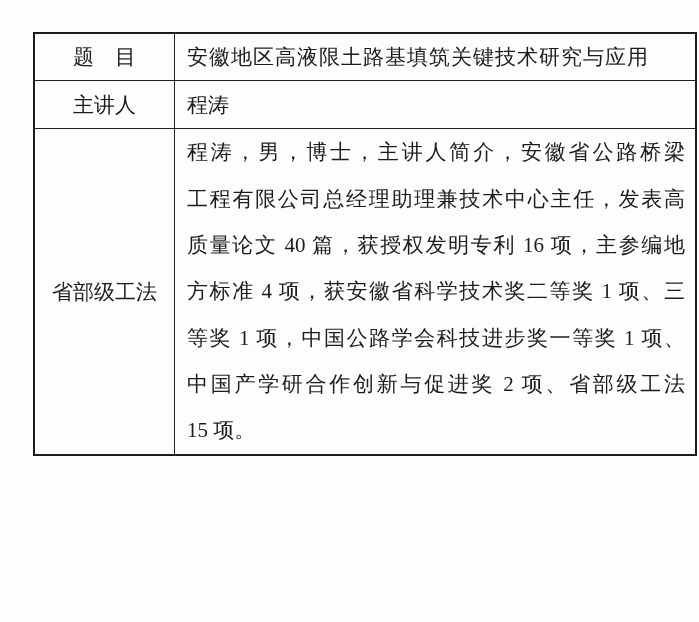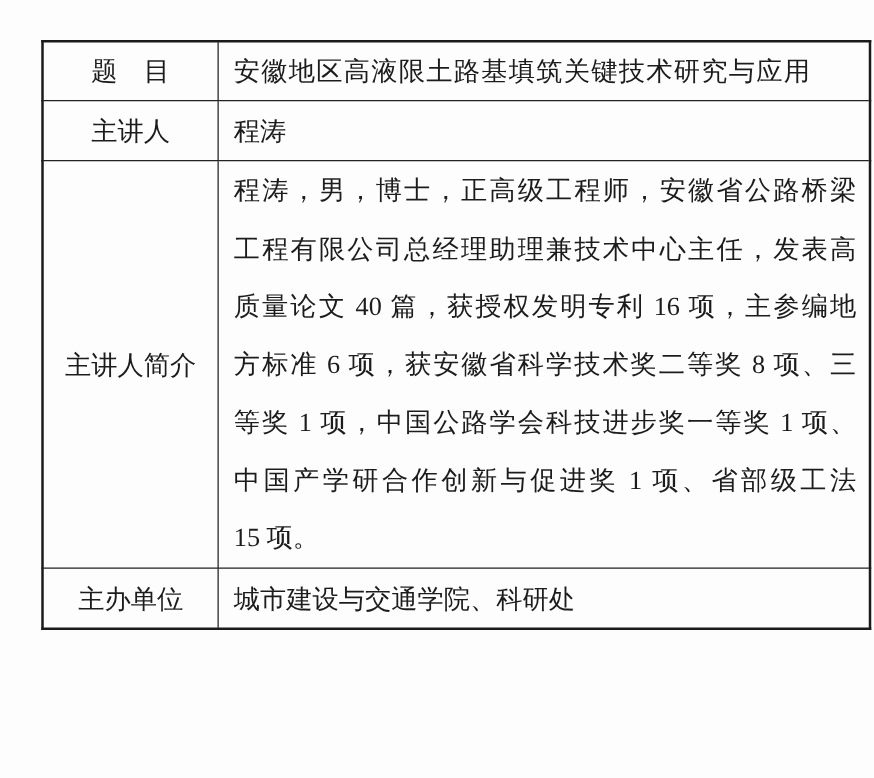--- a/index.html
+++ b/index.html
@@ -86,35 +86,27 @@
       <tr class="row-speaker">
         <td class="label-cell">
           <span>主讲人</span>
         </td>
         <td class="value-cell">
           <span>程涛</span>
         </td>
       </tr>
       <tr class="row-bio">
         <td class="label-cell">
-          <span>主讲人简介</span>
+          <span>省部级工法</span>
         </td>
         <td class="value-cell bio-cell">
-            <div class="bio-line">程涛，男，博士，正高级工程师，安徽省公路桥梁</div>
+            <div class="bio-line">程涛，男，博士，主讲人简介，安徽省公路桥梁</div>
             <div class="bio-line">工程有限公司总经理助理兼技术中心主任，发表高</div>
             <div class="bio-line">质量论文 40 篇，获授权发明专利 16 项，主参编地</div>
-            <div class="bio-line">方标准 6 项，获安徽省科学技术奖二等奖 8 项、三</div>
+            <div class="bio-line">方标准 4 项，获安徽省科学技术奖二等奖 1 项、三</div>
             <div class="bio-line">等奖 1 项，中国公路学会科技进步奖一等奖 1 项、</div>
-            <div class="bio-line">中国产学研合作创新与促进奖 1 项、省部级工法</div>
+            <div class="bio-line">中国产学研合作创新与促进奖 2 项、省部级工法</div>
             <div class="bio-line">15 项。</div>
           </td>
-      </tr>
-      <tr class="row-org">
-        <td class="label-cell">
-          <span>主办单位</span>
-        </td>
-        <td class="value-cell">
-          <span>城市建设与交通学院、科研处</span>
-        </td>
       </tr>
     </tbody>
   </table>
 </div>
 
 </body></html>

